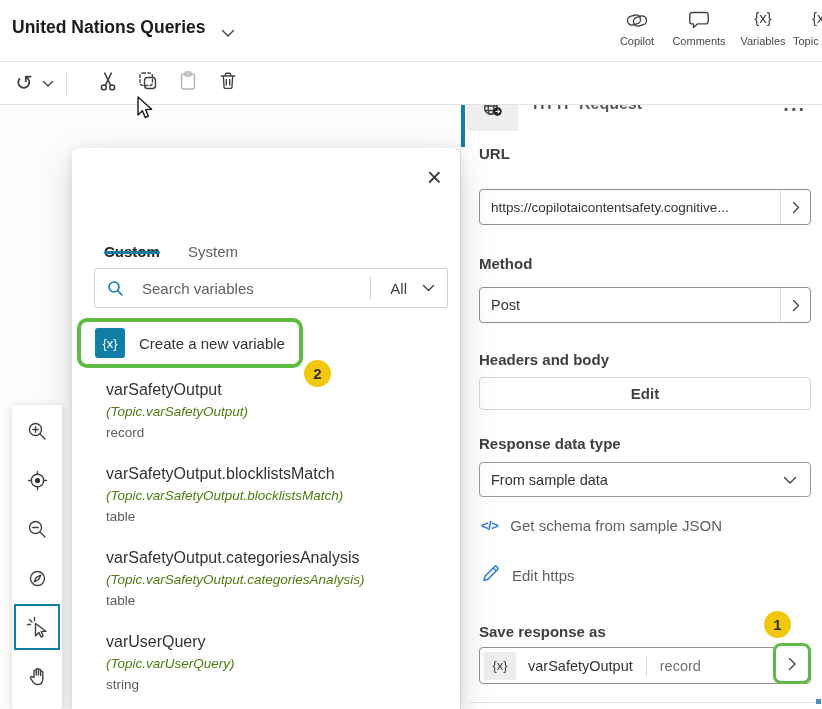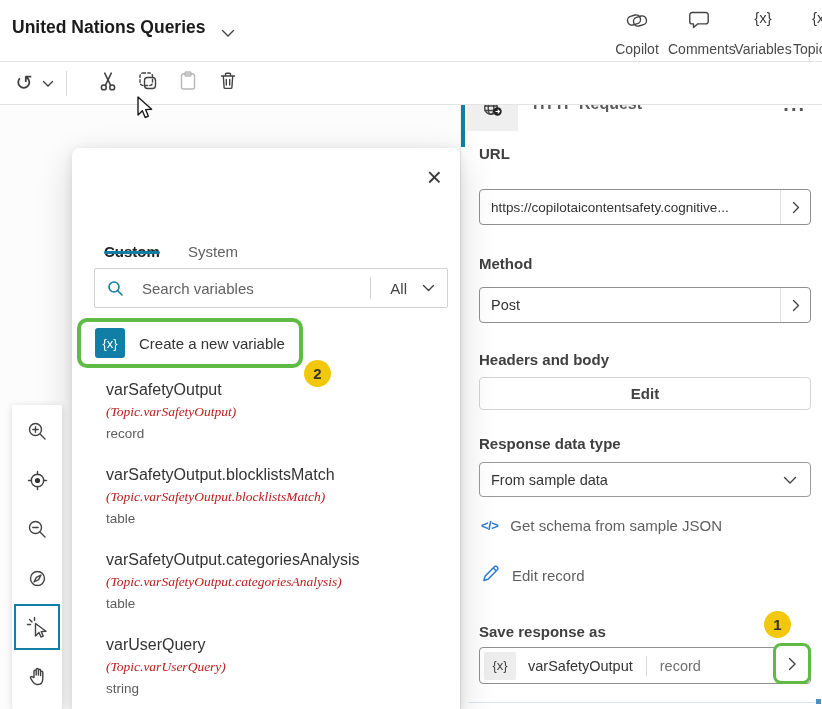--- a/index.html
+++ b/index.html
@@ -6,21 +6,21 @@
   html,body { width:822px; height:709px; }
   body { font-family:"Liberation Sans", sans-serif; background:#fff; }
   #screen { position:relative; width:822px; height:709px; overflow:hidden; background:#fcfcfc; }
 
   
   .topbar { position:absolute; left:0; top:0; width:822px; height:62px; background:#fff; border-bottom:1px solid #e6e6e6; z-index:5; }
   .app-title { position:absolute; left:12px; top:17px; font-size:17.5px; font-weight:700; color:#1b1b1b; }
   .title-chev { position:absolute; left:221px; top:24px; }
   .tb-action { position:absolute; top:9px; width:62px; text-align:center; cursor:default; }
   .tb-action .glyph { display:block; height:24px; font-size:15px; color:#3f3f3f; }
-  .tb-action .lbl { display:block; margin-top:8px; font-size:14px; color:#494949; }
+  .tb-action .lbl { display:block; margin-top:2px; font-size:11px; color:#494949; }
   .braces { font-size:14px; color:#3f3f3f; letter-spacing:0; }
 
   
   .toolbar { position:absolute; left:0; top:62px; width:822px; height:43px; background:#fff; border-bottom:1px solid #e3e3e3; z-index:5; }
   .tbtn { position:absolute; top:9px; width:24px; height:24px; display:flex; align-items:center; justify-content:center; }
   .tdivider { position:absolute; left:66px; top:9px; width:1px; height:25px; background:#dcdcdc; }
   .undo-glyph { font-size:21px; color:#3f3f3f; line-height:20px; }
   .disabled { opacity:.38; }
 
   .ic { stroke:#424242; fill:none; stroke-width:1.4; stroke-linecap:round; stroke-linejoin:round; }
@@ -65,21 +65,21 @@
   .searchbox input { border:none; outline:none; flex:1; margin-left:10px; font-size:15px; color:#333; font-family:"Liberation Sans",sans-serif; background:transparent; }
   .searchbox input::placeholder { color:#616161; }
   .search-div { width:1px; height:22px; background:#d1d1d1; }
   .search-all { font-size:15px; color:#424242; margin:0 7px 0 11px; }
   .create-wrap { position:absolute; left:5px; top:170px; width:226px; height:50px; border:4px solid #5fbb46; border-radius:10px; background:#fff; display:flex; align-items:center; padding-left:14px; gap:14px; }
   .x-chip { width:30px; height:30px; background:#117ea5; border-radius:3px; color:#fff; font-size:13px; display:flex; align-items:center; justify-content:center; flex:none; }
   .create-label { font-size:15px; color:#333; white-space:nowrap; }
   .var-list { position:absolute; left:34px; top:233px; right:20px; }
   .var-item { margin-bottom:25px; }
   .var-name { font-size:16px; color:#333; }
-  .var-path { margin-top:5px; font-size:13.5px; font-style:italic; color:#b91c1c;font-family:Liberation Serif, serif; }
+  .var-path { margin-top:5px; font-size:13.5px; font-style:italic; color:#4d7c0f; }
   .var-type { margin-top:6px; font-size:13.5px; color:#5c5c5c; }
 
   
   .rail { position:absolute; left:12px; top:405px; width:50px; height:304px; background:#fff; box-shadow:0 1px 7px rgba(0,0,0,.15); border-radius:2px; z-index:4; padding-top:2px; }
   .rail-btn { width:50px; height:49px; display:flex; align-items:center; justify-content:center; }
   .rail-btn.selected { width:46px; height:46px; margin:1px auto 2px auto; border:2px solid #117ea5; }
 
   .cursor { position:absolute; left:136px; top:96px; z-index:9; }
 </style>
 </head>
@@ -228,21 +228,21 @@
       <span class="code-glyph">&lt;/&gt;</span>
       <span class="ltxt">Get schema from sample JSON</span>
     </div>
 
     <div class="link-row" style="top:459px;">
       <span>
         <svg width="19" height="19" viewBox="0 0 19 19">
             <path class="ic-blue" d="M3 16.5 l1-4.2 L13.6 2.5 a1.4 1.4 0 0 1 2 0 l1 1 a1.4 1.4 0 0 1 0 2 L7 15.3 z M12.3 4 l2.8 2.8"></path>
           </svg>
       </span>
-      <span class="ltxt">Edit record</span>
+      <span class="ltxt">Edit https</span>
     </div>
 
     <div class="f-label" style="top:518px;">Save response as</div>
     <div class="f-input" style="top:542px; height:37px; padding:0; align-items:center;">
       <span class="save-chip">{x}</span>
       <span class="save-name">varSafetyOutput</span>
       <span class="save-div"></span>
       <span class="save-type">record</span>
     </div>
     <div class="badge" style="left:303px; top:506px;">1</div>

